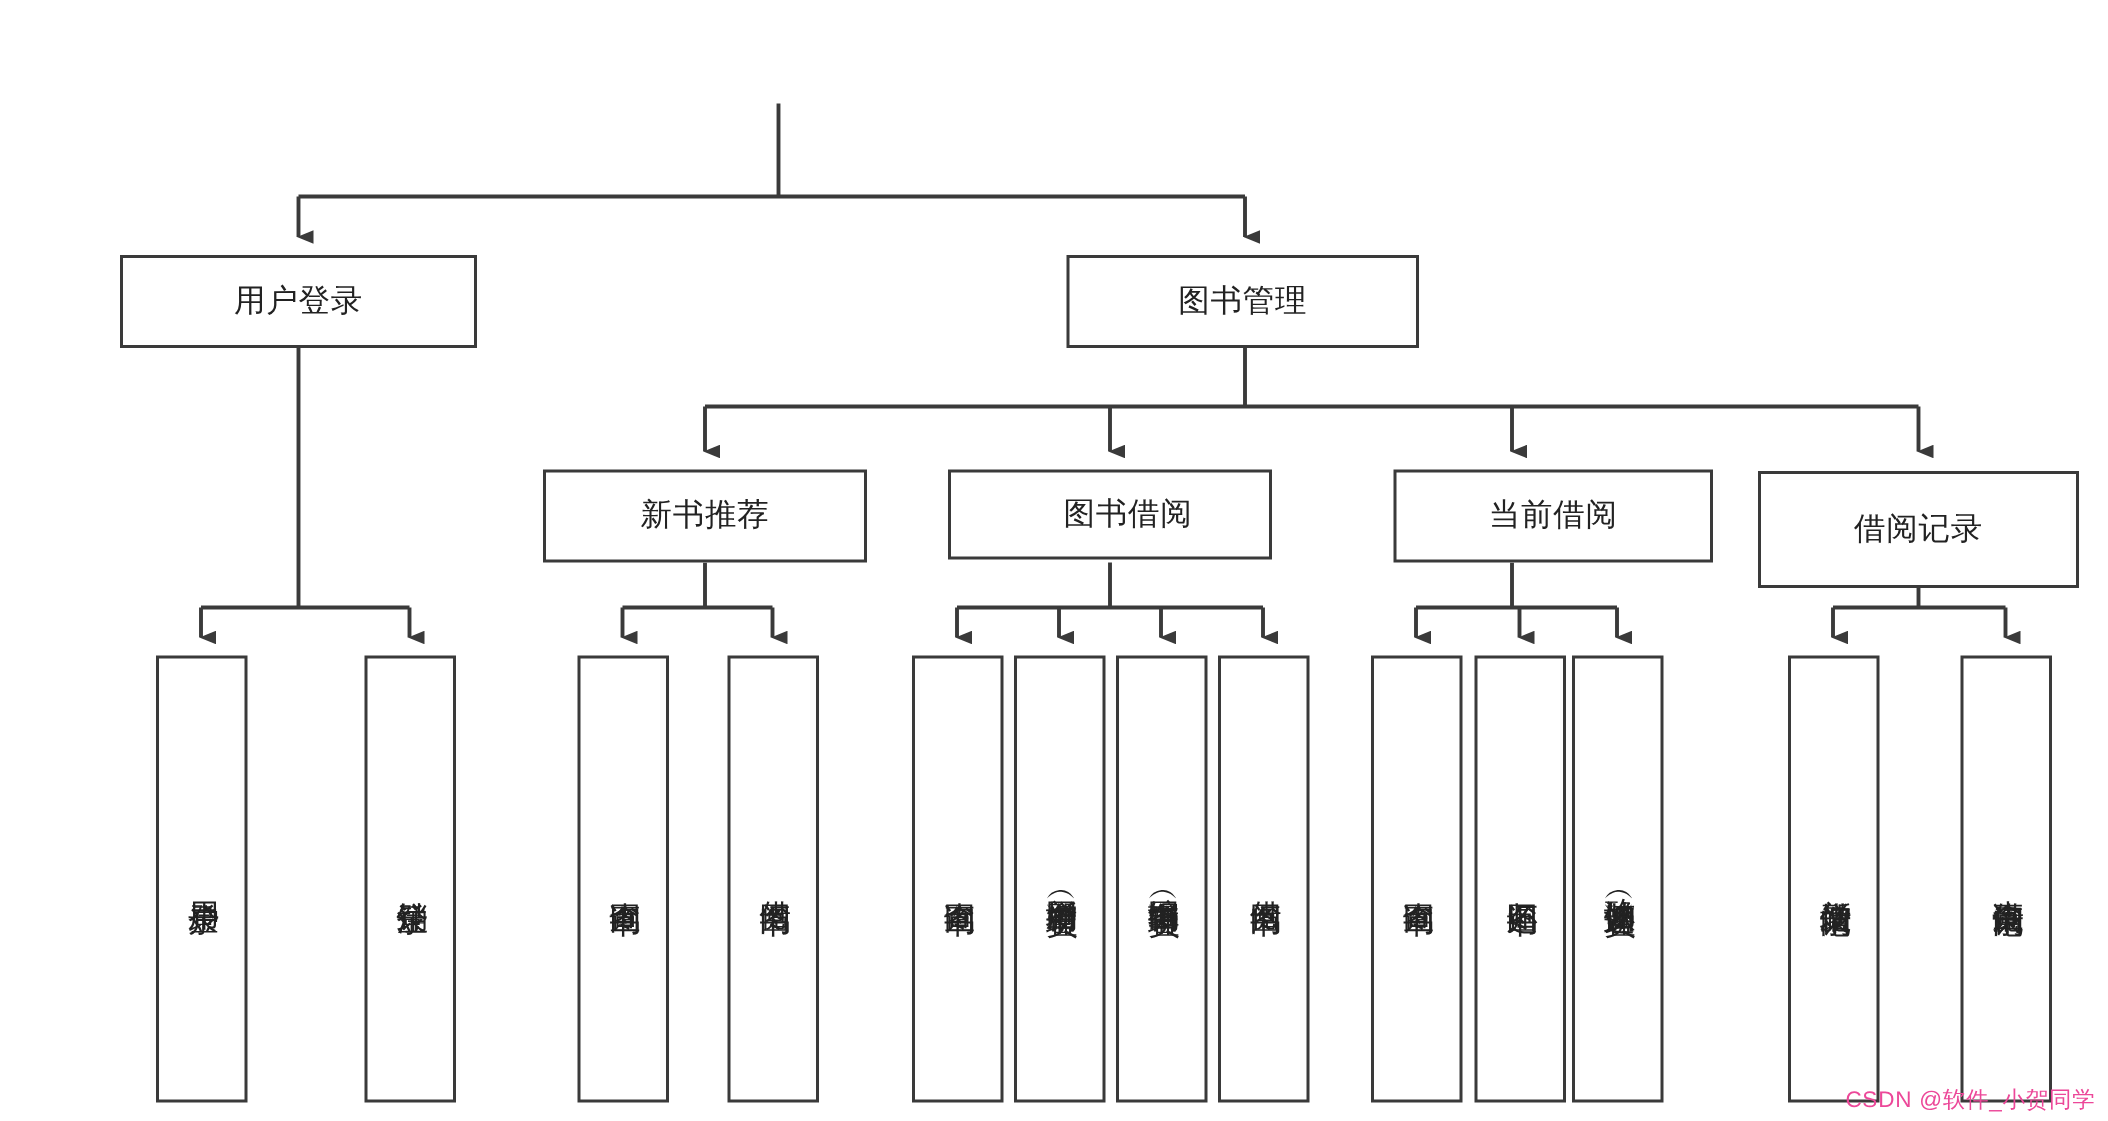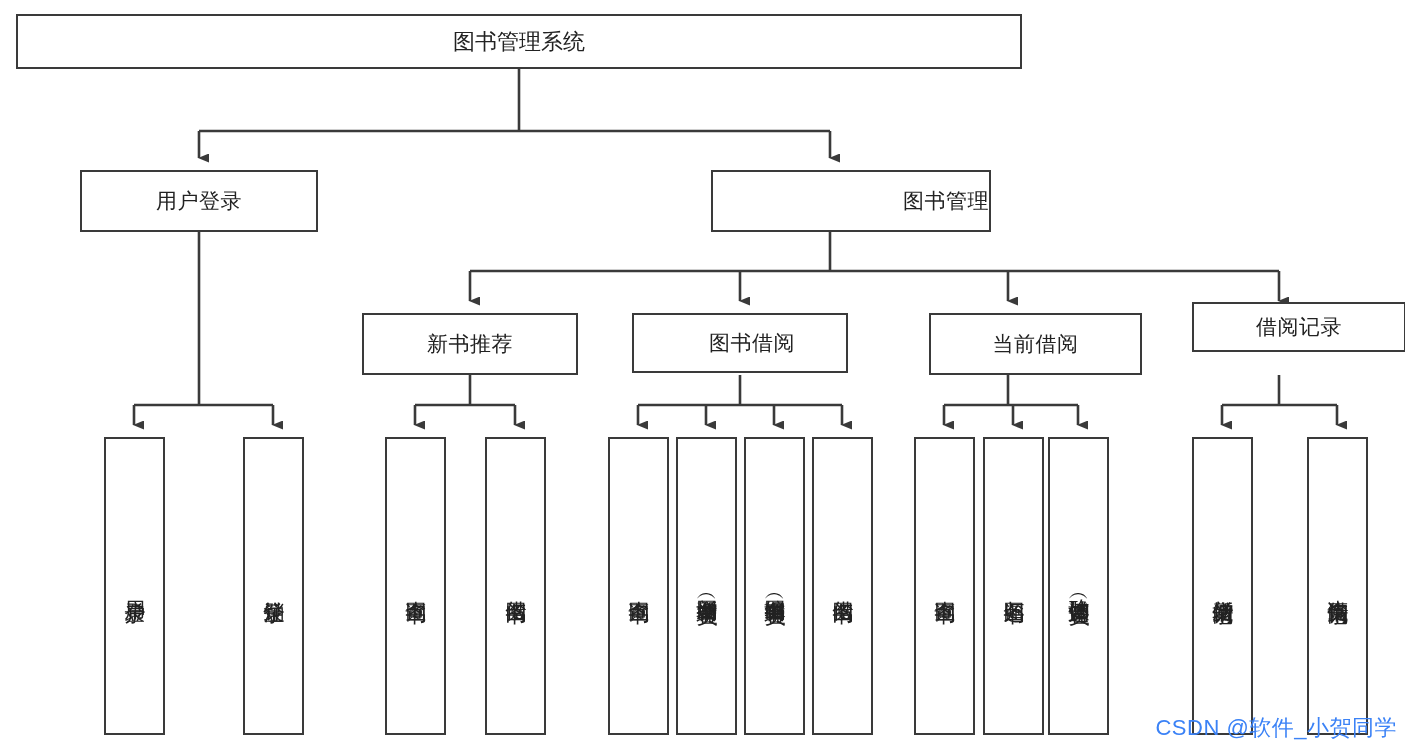--- a/index.html
+++ b/index.html
@@ -61,22 +61,22 @@
     display: block;
   }
   .leaf-tall span {
     writing-mode: vertical-rl;
     text-orientation: upright;
   }
   .watermark {
     position: absolute;
     right: 8px;
     bottom: 4px;
-    font-size: 22px;
-    color: #3b82f6;
+    font-size: 15px;
+    color: #ec4899;
     letter-spacing: 0.5px;
     white-space: nowrap;
     user-select: none;
   }
 </style>
 </head>
 <body>
 
 <div id="canvas">
 
@@ -124,41 +124,38 @@
       <path d="M1013,405 L1013,425" marker-end="url(#arrow)"></path>
       <path d="M1078,405 L1078,425" marker-end="url(#arrow)"></path>
 
       <path d="M1279,375 L1279,405"></path>
       <path d="M1222,405 L1337,405"></path>
       <path d="M1222,405 L1222,425" marker-end="url(#arrow)"></path>
       <path d="M1337,405 L1337,425" marker-end="url(#arrow)"></path>
     </g>
   </svg>
 
-  <div class="node node-root" style="left:16px; top:14px; width:1006px; height:55px;">
-    <span>图书管理系统</span>
-  </div>
 
   <div class="node node-h" style="left:80px; top:170px; width:238px; height:62px;">
     <span>用户登录</span>
   </div>
-  <div class="node node-h" style="left:711px; top:170px; width:280px; height:62px;justify-content:flex-end;">
+  <div class="node node-h" style="left:711px; top:170px; width:235px; height:62px;">
     <span>图书管理</span>
   </div>
 
   <div class="node node-h" style="left:362px; top:313px; width:216px; height:62px;align-items:center;">
     <span>新书推荐</span>
   </div>
   <div class="node node-h" style="left:632px; top:313px; width:216px; height:60px;padding-left:24px;">
     <span>图书借阅</span>
   </div>
   <div class="node node-h" style="left:902px; top:313px; width:213px; height:62px;margin-left:27px;">
     <span>当前借阅</span>
   </div>
-  <div class="node node-h" style="left:1172px; top:302px; width:214px; height:50px;margin-left:20px;">
+  <div class="node node-h" style="left:1172px; top:314px; width:214px; height:78px;">
     <span>借阅记录</span>
   </div>
 
   <div class="node leaf" style="left:104px; top:437px; width:61px; height:298px;">
     <span>用户登录</span>
   </div>
   <div class="node leaf" style="left:243px; top:437px; width:61px; height:298px;">
     <span>注销登录</span>
   </div>
 

